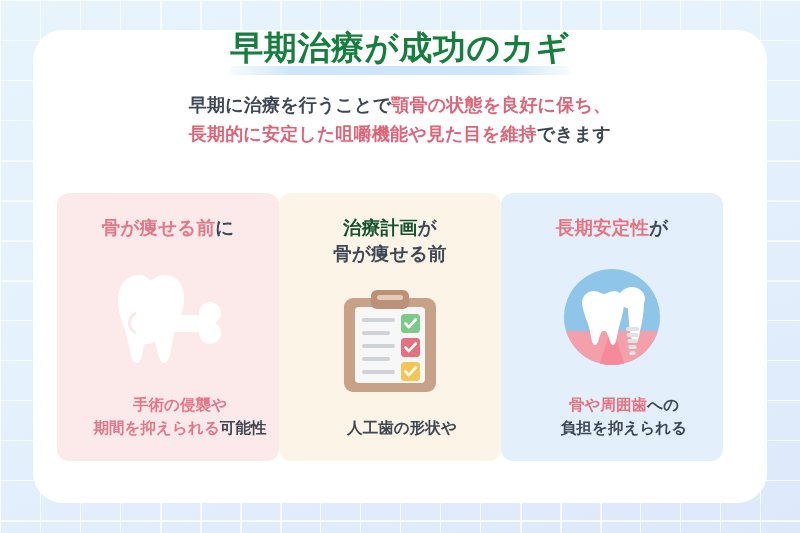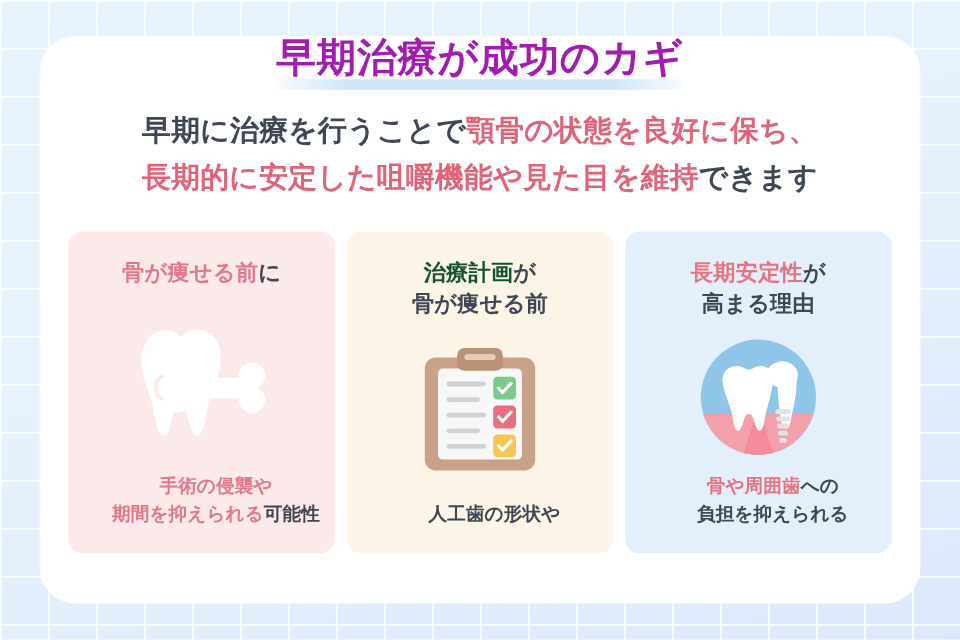--- a/index.html
+++ b/index.html
@@ -28,52 +28,51 @@
   
   .title-wrap{
     position:absolute; left:0; top:28px; width:100%;
     text-align:center;
   }
   .title{
     display:inline-block;
     position:relative;
     font-size:33px;
     font-weight:700;
-    color:#a21caf;
+    color:#15803d;
     letter-spacing:.02em;
     line-height:1.2;
     padding:0 6px 5px 6px;
   }
   .title-underline{
     position:absolute;
     left:6px; right:6px; bottom:-2px;
     height:9px;
     background:linear-gradient(to right,rgba(209,231,248,.15),#cfe6f8 18%,#cfe6f8 82%,rgba(209,231,248,.15));
     border-radius:5px;
   }
 
   
   .subtitle{
     position:absolute; left:0; top:90px; width:100%;
     text-align:center;
-    font-size:24px;
+    font-size:18px;
     font-weight:700;
     line-height:1.62;
     color:#3f4754;
     letter-spacing:.01em;
   }
   .hl{ color:#e06477; }
 
   
   .cards{
     position:absolute;
     left:57px; top:193px;
     width:686px; height:268px;
     display:flex;
-    gap:10px;
   }
   .card{
     width:222px; height:268px;
     border-radius:12px;
     position:relative;
     display:flex;
     flex-direction:column;
     align-items:center;
   }
   .card-1{ background:#fce9ea; }
@@ -220,21 +219,20 @@
     <div class="card-caption">
       <div>人工歯の形状や</div>
     </div>
   </div>
 
   <div class="card card-3">
     <div class="card-heading">
       <div>
         <span class="hl">長期安定性</span><span>が</span>
       </div>
-      <div>高まる理由</div>
     </div>
 
     <div class="icon-area">
       <svg width="104" height="104" viewBox="0 0 104 104">
         <defs>
           <clipPath id="circleClip">
               <circle cx="52" cy="52" r="48"></circle>
             </clipPath>
         </defs>
         <circle cx="52" cy="52" r="48" fill="#8ec5e8"></circle>

